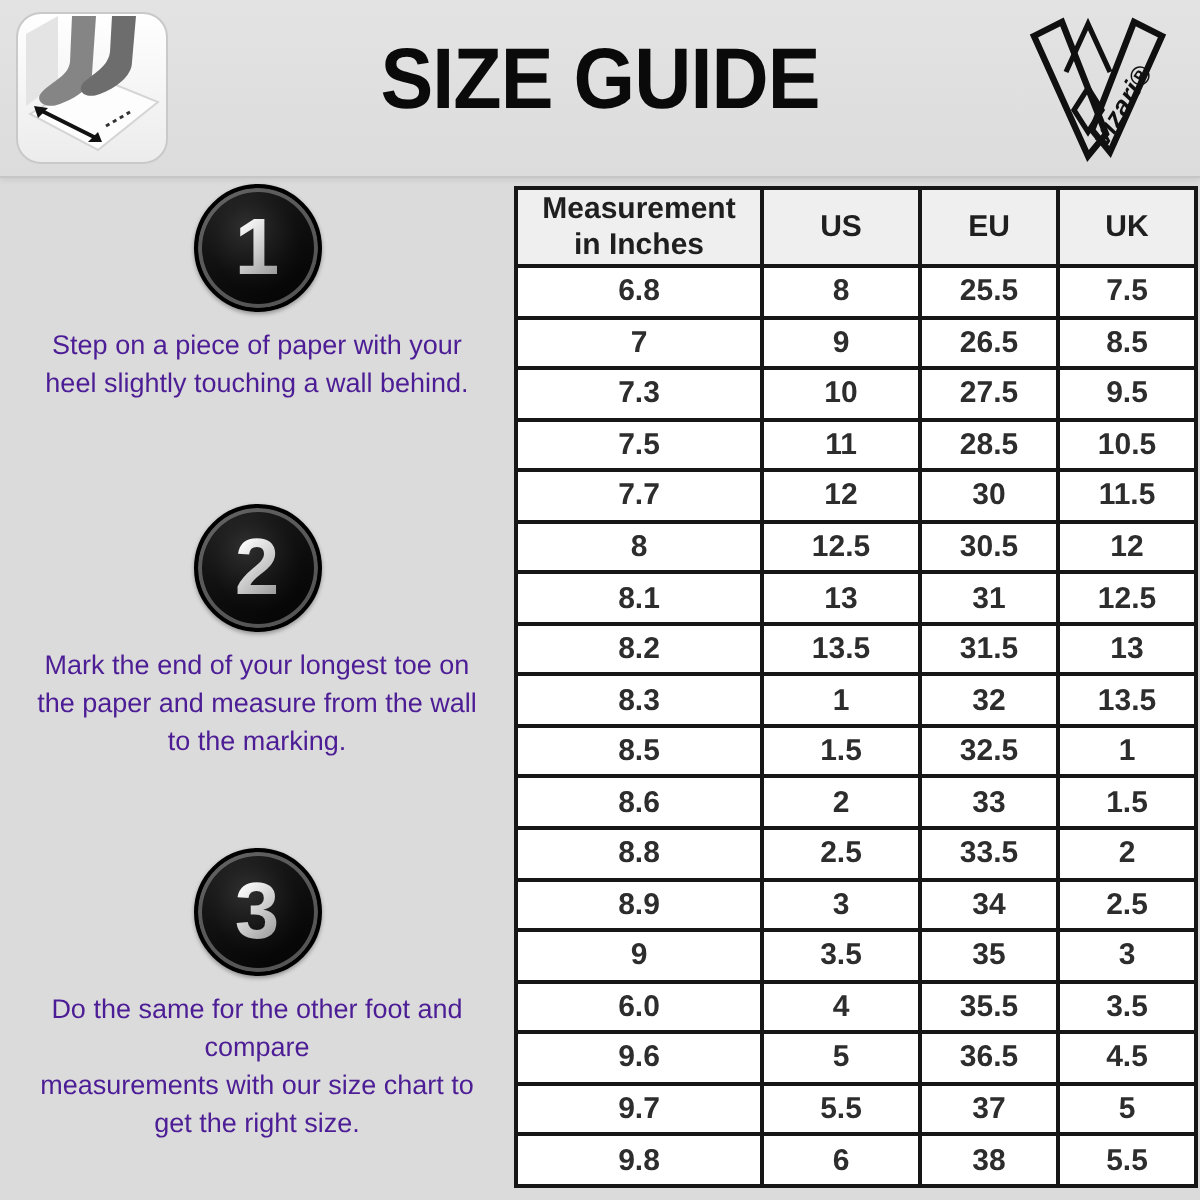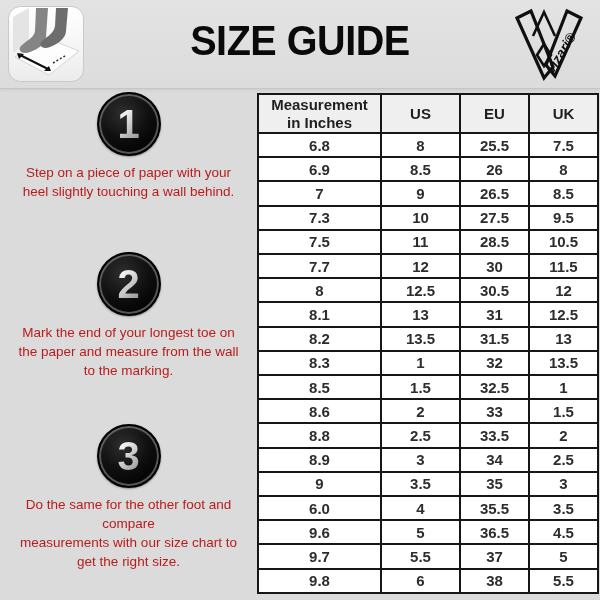--- a/index.html
+++ b/index.html
@@ -51,21 +51,21 @@
     .circle .num{
       background:linear-gradient(135deg,#ffffff 15%,#cfcfcf 50%,#8e8e8e 95%);
       -webkit-background-clip:text;
       background-clip:text;
       color:transparent;
       text-shadow:none;
     }
   }
   .step-text{
     margin:7px 2px 0;
-    font-size:13.5px;line-height:1.42;color:#b91c1c;
+    font-size:13.5px;line-height:1.42;color:#4c1d95;
     white-space:pre-line;
   }
 
   
   .size-table{
     position:absolute;left:257px;top:93px;
     width:340px;height:501px;
     border-collapse:collapse;table-layout:fixed;
     background:#ffffff;
   }
@@ -176,26 +176,20 @@
       </tr>
     </thead>
     <tbody>
         <tr>
           <td>6.8</td>
           <td>8</td>
           <td>25.5</td>
           <td>7.5</td>
         </tr>
         <tr>
-          <td>6.9</td>
-          <td>8.5</td>
-          <td>26</td>
-          <td>8</td>
-        </tr>
-        <tr>
           <td>7</td>
           <td>9</td>
           <td>26.5</td>
           <td>8.5</td>
         </tr>
         <tr>
           <td>7.3</td>
           <td>10</td>
           <td>27.5</td>
           <td>9.5</td>

